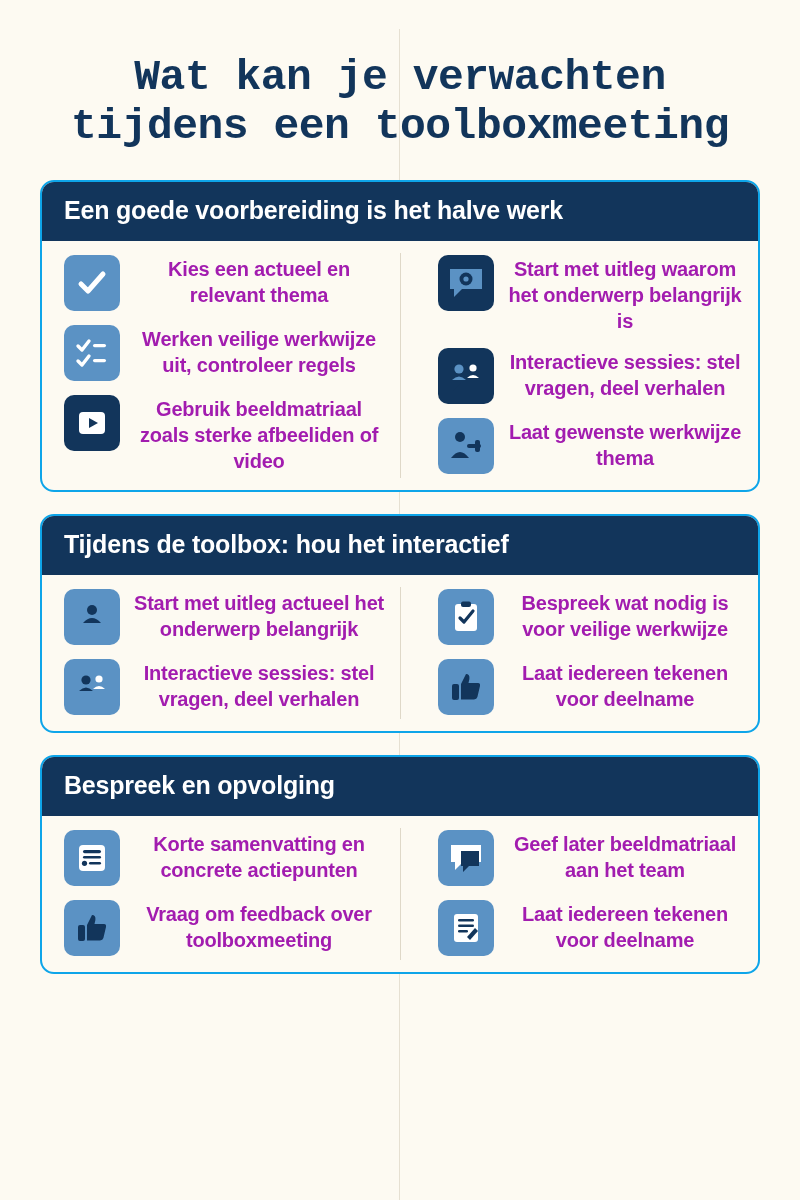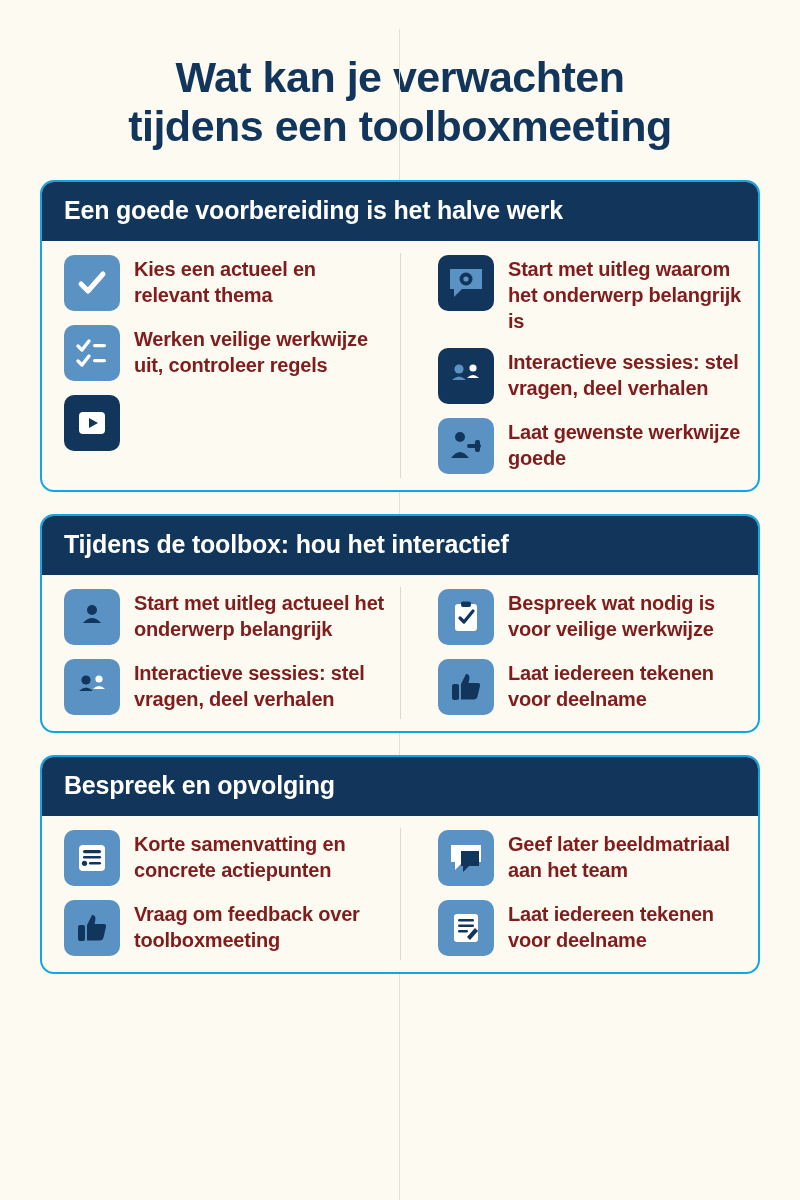--- a/index.html
+++ b/index.html
@@ -32,20 +32,21 @@
   }
 
   .title {
     padding-top: 24px;
     text-align: center;
     font-size: 43px;
     line-height: 1.15;
     font-weight: bold;
     letter-spacing: -0.5px;
     color: #12355b;
+    font-family: Liberation Mono, monospace;
   }
   .title .line {
     display: block;
   }
 
   .card {
     position: relative;
     margin-top: 22px;
     border: 2px solid #0ea5e9;
     border-radius: 14px;
@@ -100,23 +101,24 @@
     align-items: center;
     justify-content: center;
   }
   .icon.dark { background: #12355b; }
   .icon svg { display: block; }
 
   .item-text {
     font-size: 20px;
     line-height: 1.28;
     font-weight: bold;
-    color: #7f1d1d;
+    color: #a21caf;
     padding-top: 2px;
     letter-spacing: -0.2px;
+    text-align: center;
   }
 
   
   .card-2 .card-header { font-size: 25px; }
   .card-3 .card-header { font-size: 25px; }
 </style>
 </head>
 <body>
 
 <div class="page">
@@ -154,20 +156,21 @@
           <span class="item-text">Werken veilige werkwijze uit, controleer regels</span>
         </div>
 
         <div class="item">
           <span class="icon dark">
             <svg width="34" height="34" viewBox="0 0 34 34">
               <rect x="4" y="6" width="26" height="22" rx="4" fill="#ffffff"></rect>
               <path d="M14 12 L23 17 L14 22 Z" fill="#12355b"></path>
             </svg>
           </span>
+          <span class="item-text">Gebruik beeldmatriaal zoals sterke afbeeliden of video</span>
         </div>
 
       </div>
       <div class="col right">
 
         <div class="item">
           <span class="icon dark">
             <svg width="40" height="40" viewBox="0 0 40 40">
               <path d="M4 6 h32 v20 h-20 l-8 8 v-8 h-4 z" fill="#5b92c4"></path>
               <circle cx="20" cy="16" r="6.5" fill="#12355b"></circle>
@@ -192,21 +195,21 @@
 
         <div class="item">
           <span class="icon">
             <svg width="38" height="38" viewBox="0 0 38 38">
               <circle cx="13" cy="10" r="5" fill="#12355b"></circle>
               <path d="M4 31 q9 -12 18 0 z" fill="#12355b"></path>
               <rect x="20" y="17" width="14" height="4" rx="2" fill="#12355b"></rect>
               <rect x="28" y="13" width="5" height="12" rx="2" fill="#12355b"></rect>
             </svg>
           </span>
-          <span class="item-text">Laat gewenste werkwijze goede</span>
+          <span class="item-text">Laat gewenste werkwijze thema</span>
         </div>
 
       </div>
     </div>
   </div>
 
   <div class="card card-2">
     <div class="card-header">Tijdens de toolbox: hou het interactief</div>
     <div class="card-body">
       <div class="divider"></div>

